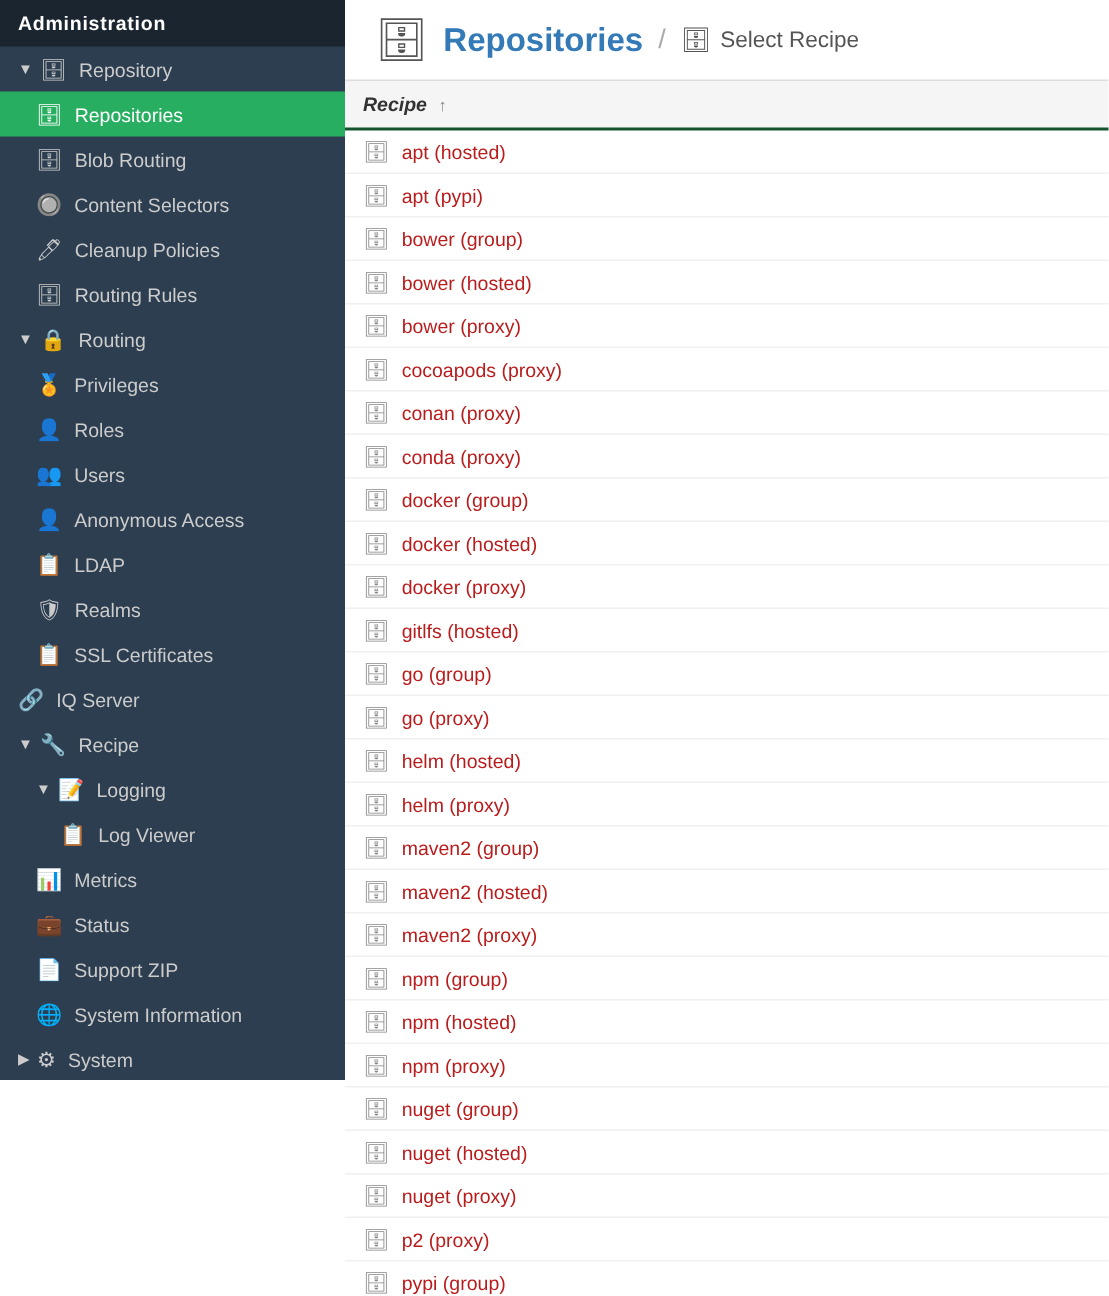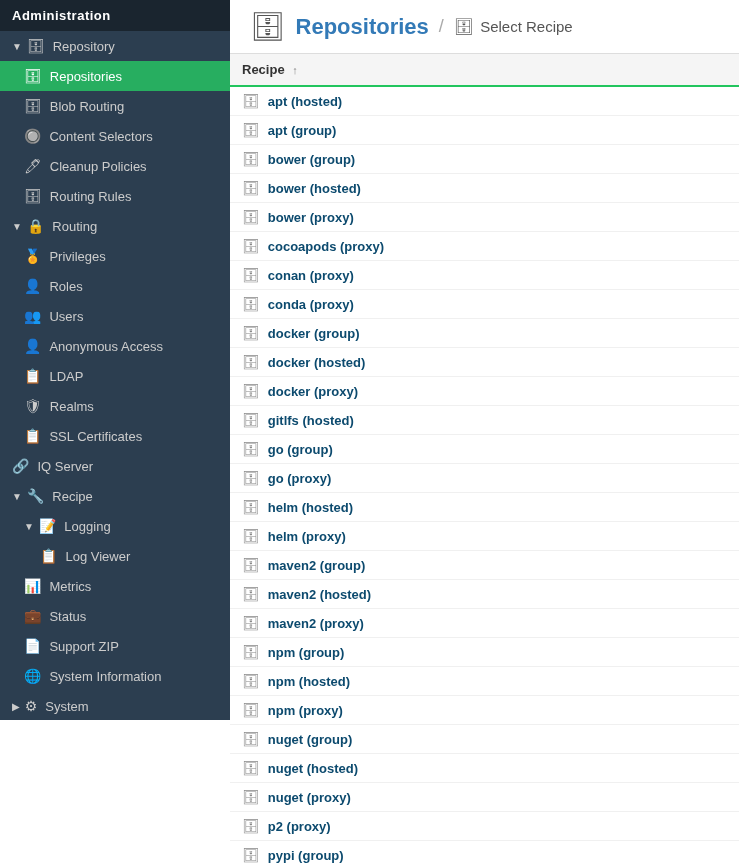--- a/index.html
+++ b/index.html
@@ -100,22 +100,23 @@
     }
     table thead tr {
       background: #f5f5f5;
     }
     table thead th {
       padding: 8px 12px;
       text-align: left;
       font-size: 13px;
       color: #333;
       font-weight: bold;
-      border-bottom: 2px solid #22c55e;
+      border-bottom: 2px solid #14532d;
       cursor: pointer;
+      font-style: italic;
     }
     table thead th .sort-arrow {
       margin-left: 4px;
       color: #888;
       font-size: 11px;
     }
     table tbody tr {
       border-bottom: 1px solid #f0f0f0;
     }
     table tbody td {
@@ -126,24 +127,23 @@
       display: flex;
       align-items: center;
       gap: 8px;
     }
     .recipe-icon {
       color: #888;
       font-size: 14px;
       flex-shrink: 0;
     }
     .recipe-link {
-      color: #0c4a6e;
+      color: #b91c1c;
       text-decoration: none;
       cursor: pointer;
-      font-weight: bold;
     }
 
     
     .sidebar::-webkit-scrollbar { width: 6px; }
     .sidebar::-webkit-scrollbar-track { background: #2c3e50; }
     .sidebar::-webkit-scrollbar-thumb { background: #4a6278; border-radius: 3px; }
     .table-container::-webkit-scrollbar { width: 8px; }
     .table-container::-webkit-scrollbar-track { background: #f5f5f5; }
     .table-container::-webkit-scrollbar-thumb { background: #ccc; border-radius: 4px; }
   </style>
@@ -283,21 +283,21 @@
       <div class="recipe-cell">
         <span class="recipe-icon">🗄</span>
         <a class="recipe-link">apt (hosted)</a>
       </div>
     </td>
   </tr>
           <tr>
     <td>
       <div class="recipe-cell">
         <span class="recipe-icon">🗄</span>
-        <a class="recipe-link">apt (group)</a>
+        <a class="recipe-link">apt (pypi)</a>
       </div>
     </td>
   </tr>
           <tr>
     <td>
       <div class="recipe-cell">
         <span class="recipe-icon">🗄</span>
         <a class="recipe-link">bower (group)</a>
       </div>
     </td>

